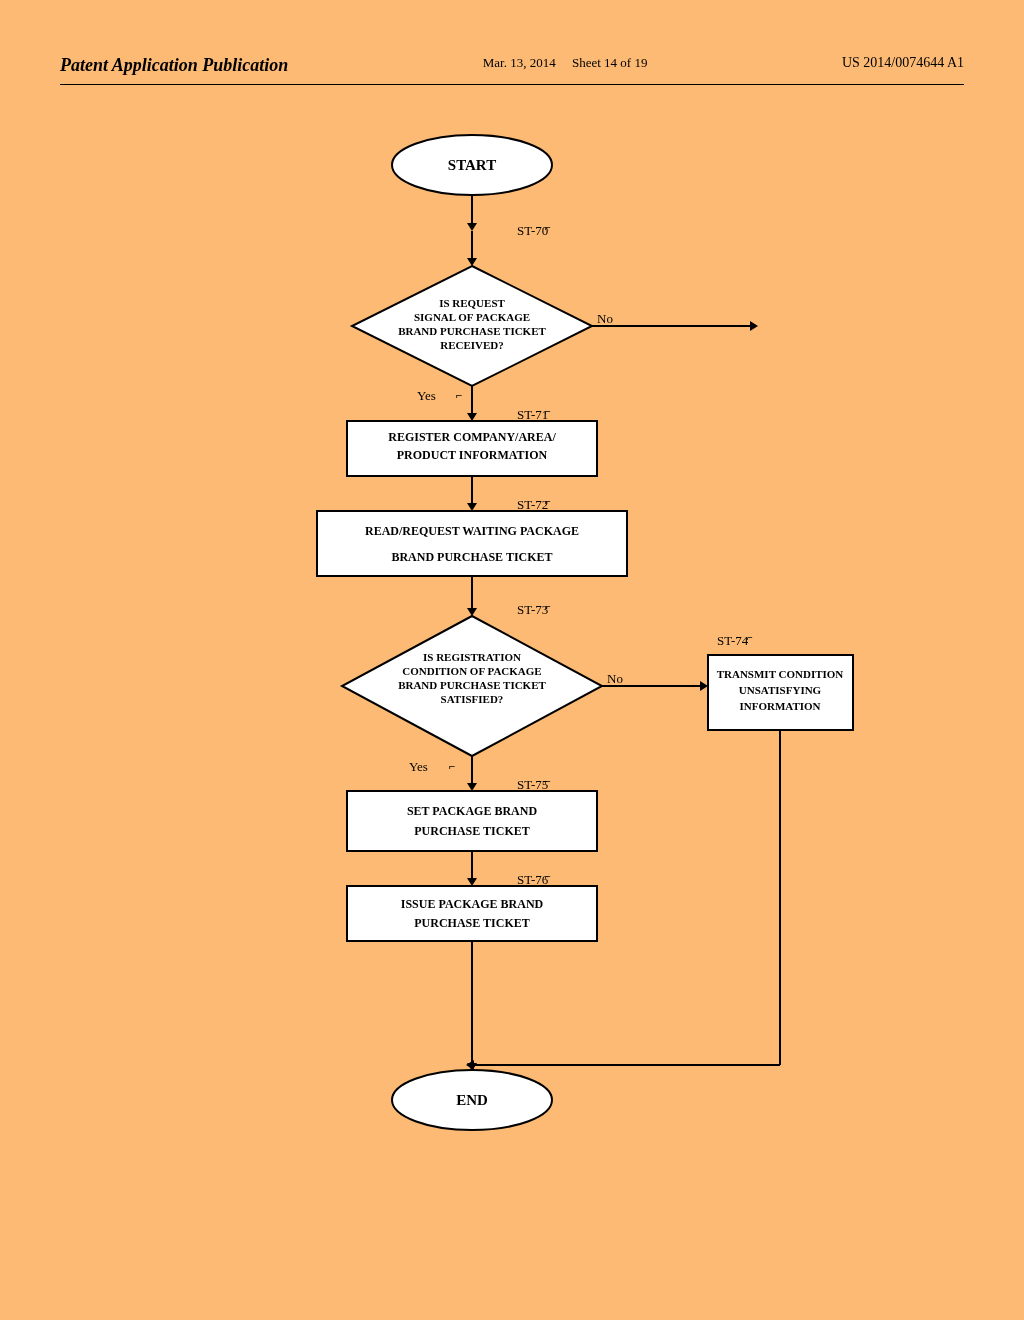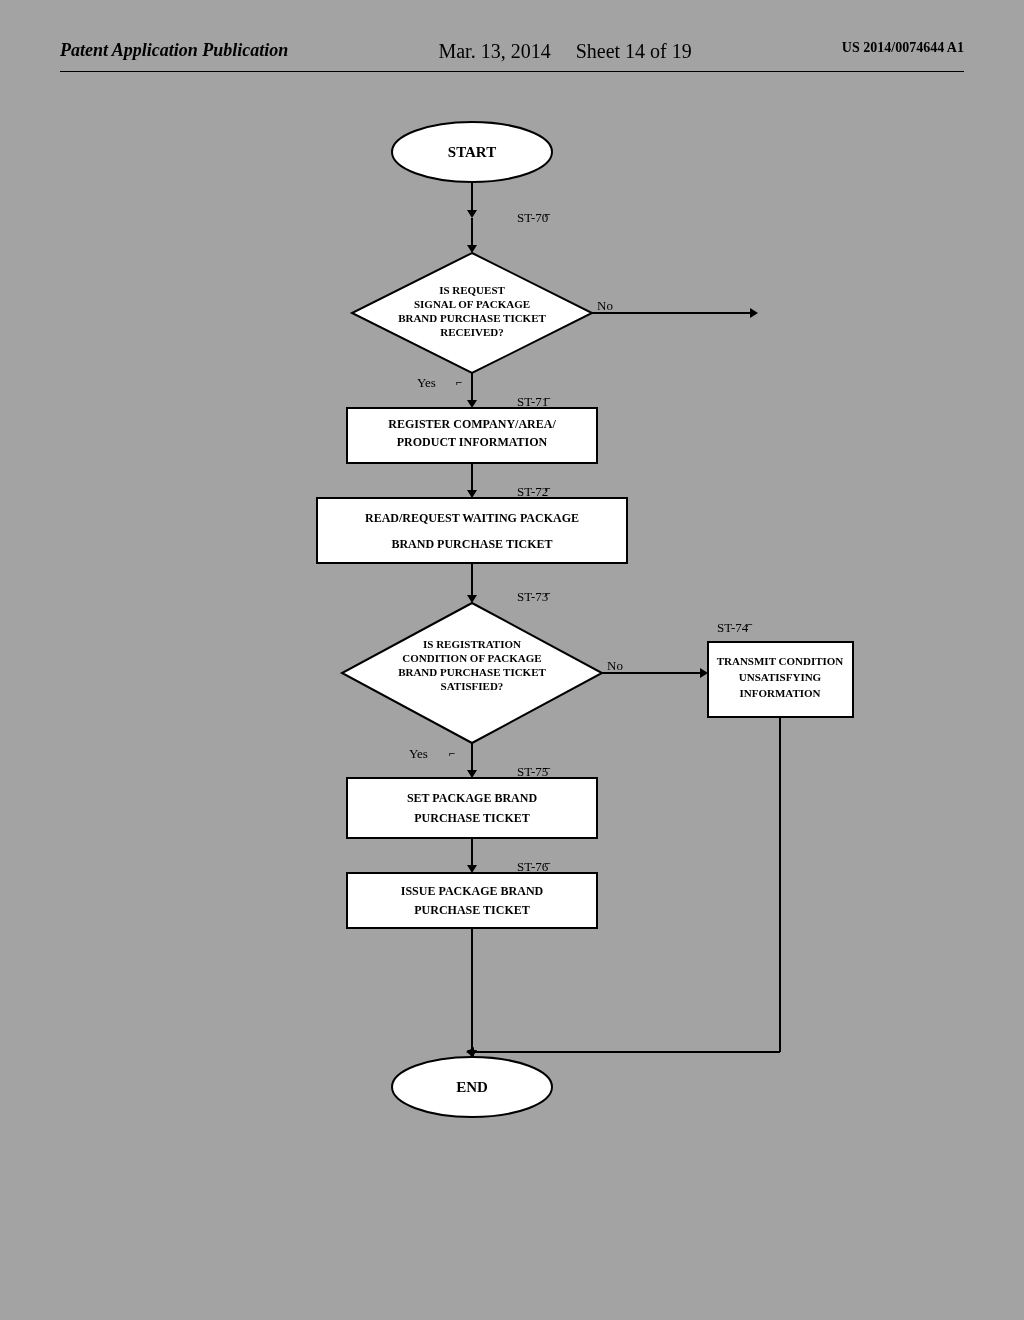--- a/index.html
+++ b/index.html
@@ -8,47 +8,47 @@
       font-family: 'Times New Roman', Times, serif;
       width: 1024px;
       min-height: 1320px;
       position: relative;
       overflow-x: hidden;
     }
 
     .page {
       width: 1024px;
       min-height: 1320px;
-      background: #a3a3a3;
-      padding: 40px 60px;
+      background: #fdba74;
+      padding: 55px 60px;
       position: relative;
     }
 
     .header {
       display: flex;
       justify-content: space-between;
       align-items: flex-start;
       margin-bottom: 30px;
       border-bottom: 1px solid #000;
       padding-bottom: 8px;
     }
 
     .header-left {
       font-size: 18px;
       font-weight: bold;
       font-style: italic;
     }
 
     .header-center {
-      font-size: 20px;
+      font-size: 13px;
     }
 
     .header-right {
       font-size: 14px;
-      font-weight: bold;
+      font-weight: normal;
       text-align: right;
     }
 
     .fig-label {
       font-size: 16px;
       font-weight: bold;
       margin: 20px 0 30px 20px;
     }
 
     

